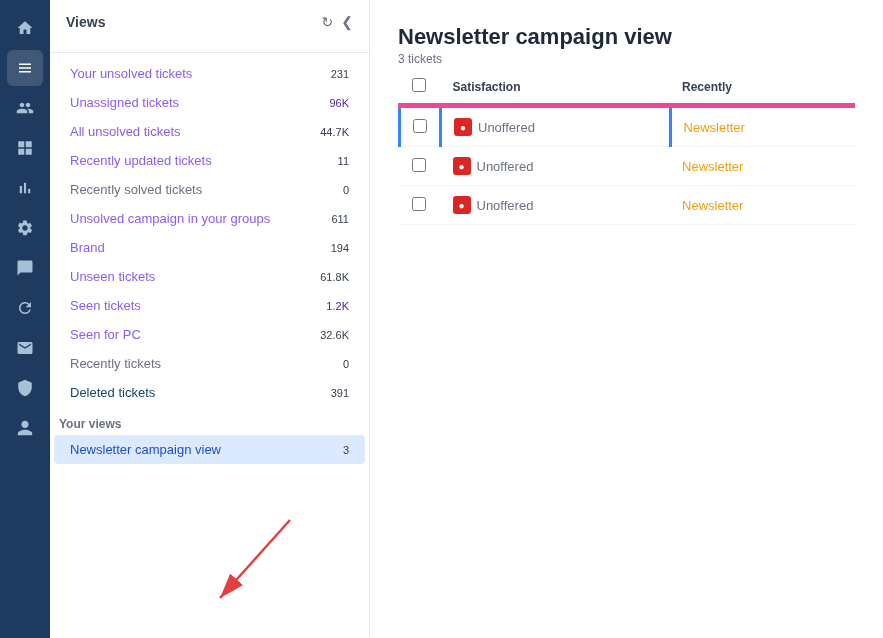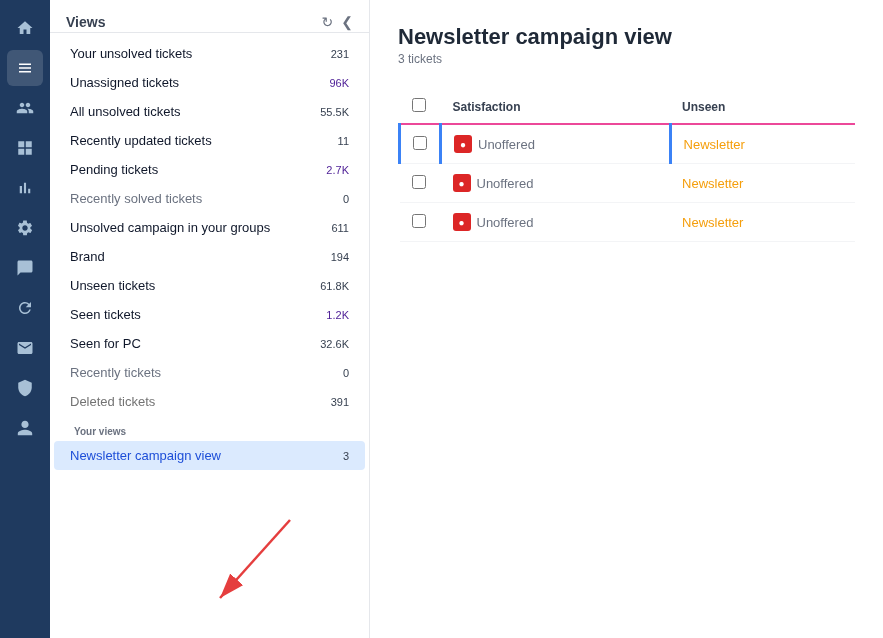--- a/index.html
+++ b/index.html
@@ -37,21 +37,21 @@
       border-right: 1px solid #e5e7eb;
       display: flex;
       flex-direction: column;
       flex-shrink: 0;
       overflow-y: auto;
     }
     .views-header {
       display: flex;
       align-items: center;
       justify-content: space-between;
-      padding: 14px 16px 2px;
+      padding: 14px 16px 22px;
       border-bottom: 1px solid #e5e7eb;
     }
     .views-title {
       font-size: 14px;
       font-weight: 600;
       color: #374151;
     }
     .views-controls {
       display: flex;
       gap: 8px;
@@ -70,37 +70,36 @@
     .view-item {
       display: flex;
       justify-content: space-between;
       align-items: center;
       padding: 7px 16px;
       cursor: pointer;
       border-radius: 4px;
       margin: 0 4px;
     }
     .view-item .view-name {
-      color: #0f172a;
+      color: #8b5cf6;
       font-size: 13px;
     }
     .view-item .view-name.gray { color: #6b7280; }
-    .view-item .view-name.red { color: #737373; text-align: right; }
+    .view-item .view-name.red { color: #0c4a6e; text-align: right; }
     .view-item .view-count {
       font-size: 11px;
       color: #374151;
       font-weight: 500;
     }
     .view-item .view-count.blue { color: #4c1d95; }
     .views-section-label {
-      padding: 10px 16px 4px;
-      font-size: 10px;
+      padding: 10px 9px 4px;
+      font-size: 12px;
       color: #6b7280;
       font-weight: 600;
-      margin-left: 8px;
     }
     .view-item.selected {
       background: #dbeafe;
     }
     .view-item.selected .view-name {
       color: #1d4ed8;
     }
 
     
     .main-content {
@@ -111,30 +110,30 @@
     }
     .page-title {
       font-size: 22px;
       font-weight: 600;
       color: #1f2937;
       margin-bottom: 2px;
     }
     .page-subtitle {
       font-size: 12px;
       color: #6b7280;
-      margin-bottom: 24px;
+      margin-bottom: 4px;
     }
 
     
     .tickets-table {
       width: 100%;
       border-collapse: collapse;
     }
     .tickets-table thead tr {
-      border-bottom: 2px solid #ec4899;
+      border-bottom: 5px solid #ec4899;
     }
     .tickets-table th {
       text-align: left;
       padding: 8px 12px;
       font-size: 12px;
       font-weight: 600;
       color: #374151;
     }
     .tickets-table td {
       padding: 10px 12px;
@@ -256,29 +255,25 @@
   <div class="view-item">
         <span class="view-name">Your unsolved tickets</span>
         <span class="view-count">231</span>
       </div>
       <div class="view-item">
         <span class="view-name">Unassigned tickets</span>
         <span class="view-count blue">96K</span>
       </div>
       <div class="view-item">
         <span class="view-name">All unsolved tickets</span>
-        <span class="view-count">55.5K</span>
+        <span class="view-count">44.7K</span>
       </div>
       <div class="view-item">
         <span class="view-name">Recently updated tickets</span>
         <span class="view-count">11</span>
-      </div>
-      <div class="view-item">
-        <span class="view-name">Pending tickets</span>
-        <span class="view-count blue">2.7K</span>
       </div>
       <div class="view-item">
         <span class="view-name gray">Recently solved tickets</span>
         <span class="view-count">0</span>
       </div>
       <div class="view-item">
         <span class="view-name">Unsolved campaign in your groups</span>
         <span class="view-count">611</span>
       </div>
       <div class="view-item">
@@ -326,21 +321,21 @@
   <h1 class="page-title">Newsletter campaign view</h1>
   <p class="page-subtitle">3 tickets</p>
 
   <table class="tickets-table">
     <thead>
       <tr>
         <th class="checkbox-cell">
           <input type="checkbox" style="">
         </th>
         <th>Satisfaction</th>
-        <th>Unseen</th>
+        <th>Recently</th>
       </tr>
     </thead>
     <tbody id="tickets-tbody">
     <tr class="selected-row">
           <td class="checkbox-cell"><input type="checkbox" style=""></td>
           <td><span class="satisfaction-badge">
               <span class="badge-icon">●</span>
               <span class="satisfaction-text">Unoffered</span>
             </span></td>
           <td><span class="subject-text">Newsletter</span></td>

